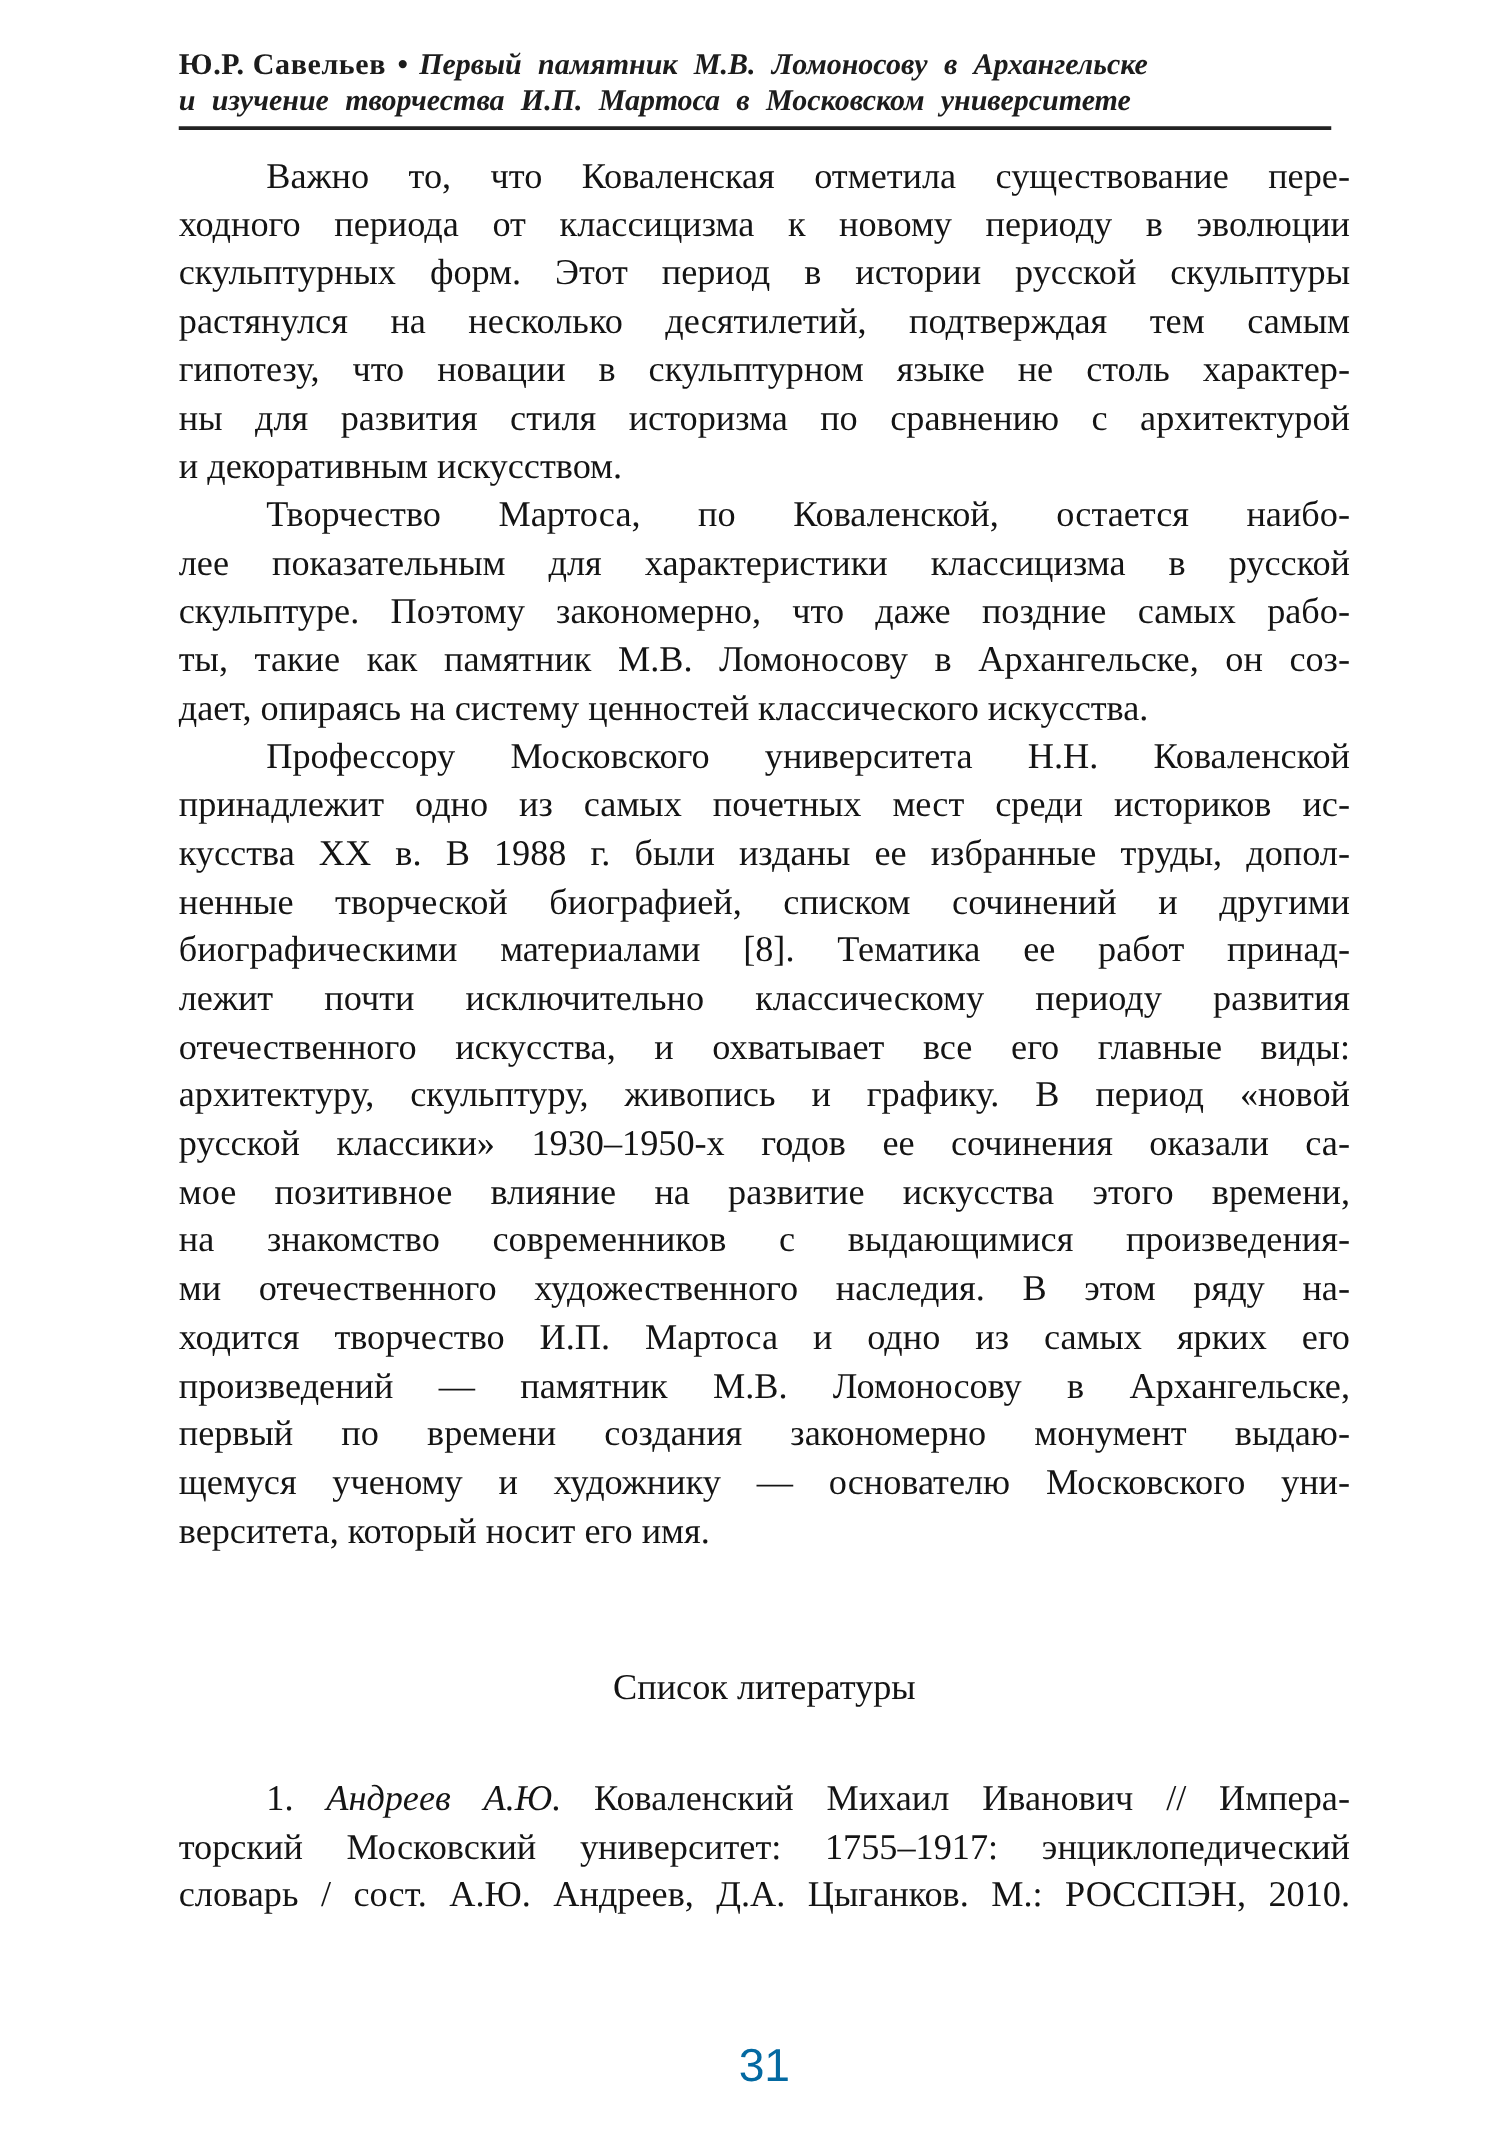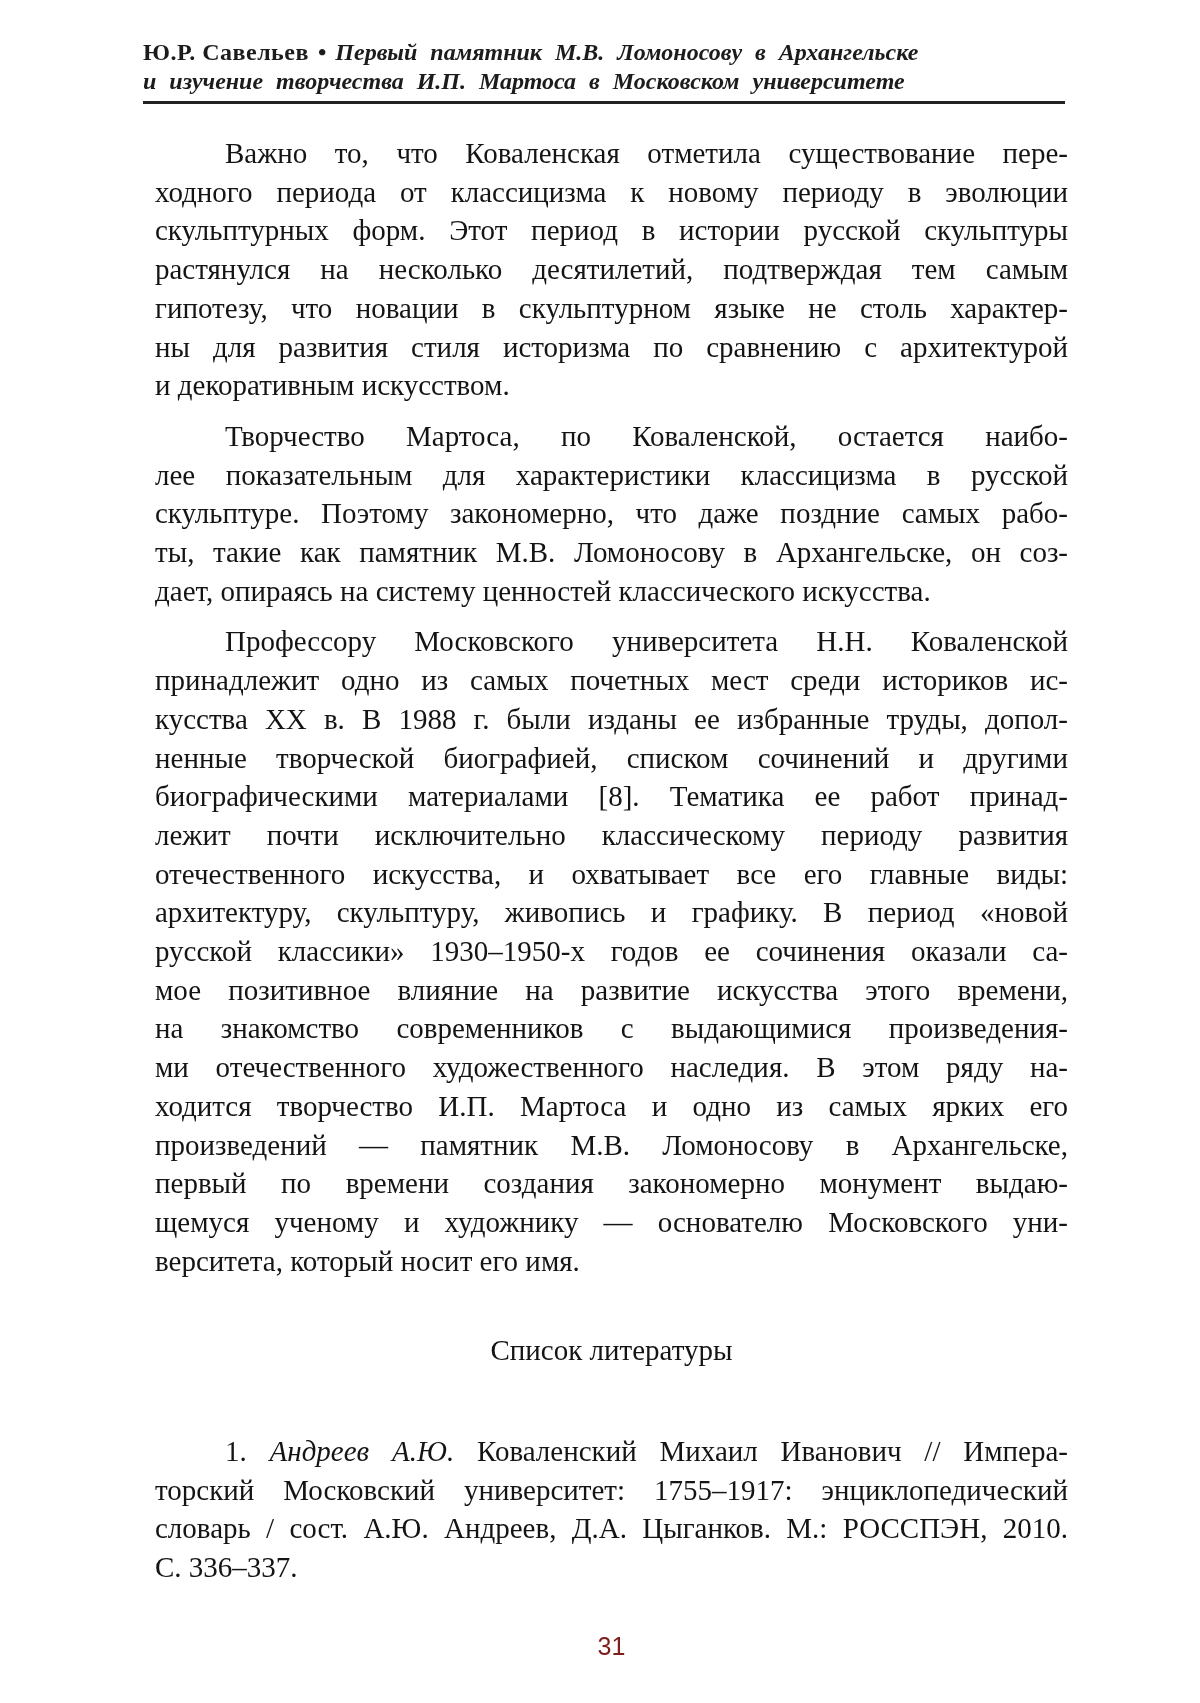--- a/index.html
+++ b/index.html
@@ -42,21 +42,21 @@
   }
   
   .body-text {
     position: absolute;
     top: 122px;
     left: 143px;
     width: 937px;
     font-size: 29px;
     line-height: 38.7px;
   }
-  .para { margin: 12px; padding: 0; }
+  .para { margin: 0; padding: 0; }
   .line {
     display: block;
     text-align: justify;
     text-align-last: justify;
   }
   .line.first { text-indent: 70px; }
   .line.last { text-align-last: left; }
   .it { font-style: italic; }
   
   .bib-heading {
@@ -79,22 +79,22 @@
     line-height: 38.7px;
   }
   
   .page-number {
     position: absolute;
     top: 1632px;
     left: 143px;
     width: 937px;
     text-align: center;
     font-family: "Liberation Sans", sans-serif;
-    font-size: 25px;
-    color: #7f1d1d;
+    font-size: 37px;
+    color: #0369a1;
   }
 </style>
 </head>
 <body>
 
 <div class="page">
 
   <header class="running-header">
     <div class="rh-line1">
       <span class="rh-author">Ю.Р. Савельев</span><span class="rh-sep">•</span><span class="rh-title">Первый памятник М.В. Ломоносову в Архангельске</span>
@@ -146,21 +146,20 @@
 
   </main>
 
   <h2 class="bib-heading">Список литературы</h2>
 
   <section class="bibliography">
     <p class="para">
       <span class="line first"><span>1.</span> <span class="it">Андреев А.Ю.</span> <span>Коваленский Михаил Иванович // Импера-</span></span>
       <span class="line">торский Московский университет: 1755–1917: энциклопедический</span>
       <span class="line">словарь / сост. А.Ю. Андреев, Д.А. Цыганков. М.: РОССПЭН, 2010.</span>
-      <span class="line last">С. 336–337.</span>
     </p>
   </section>
 
   <footer>
     <div class="page-number">31</div>
   </footer>
 
 </div>
 
 </body></html>

